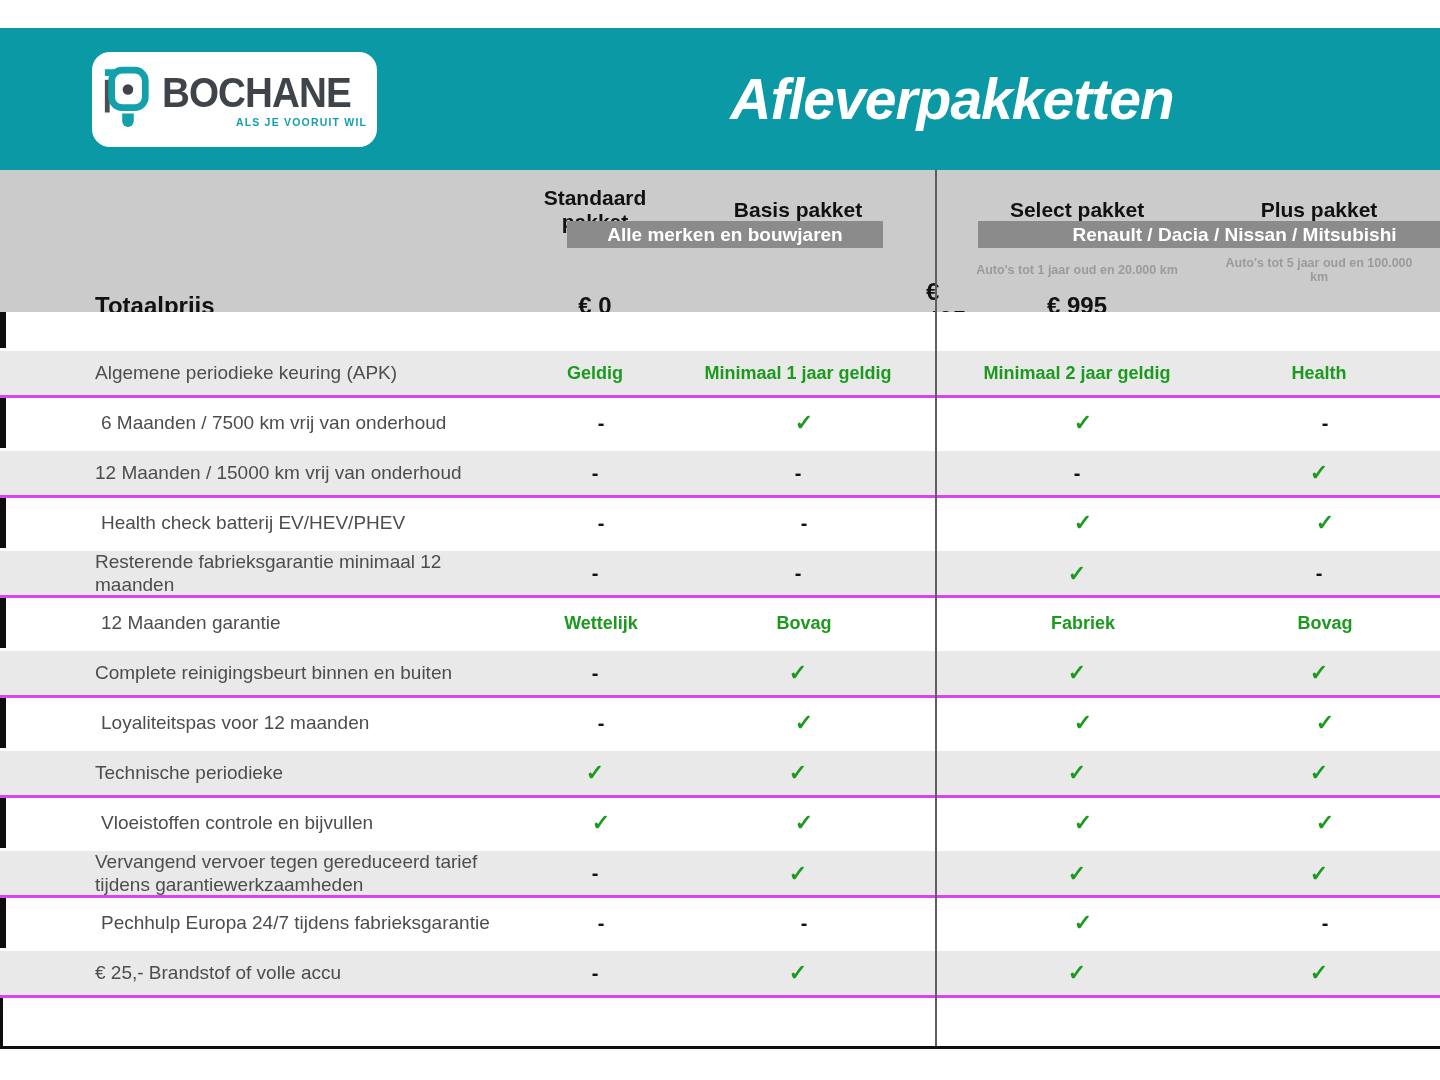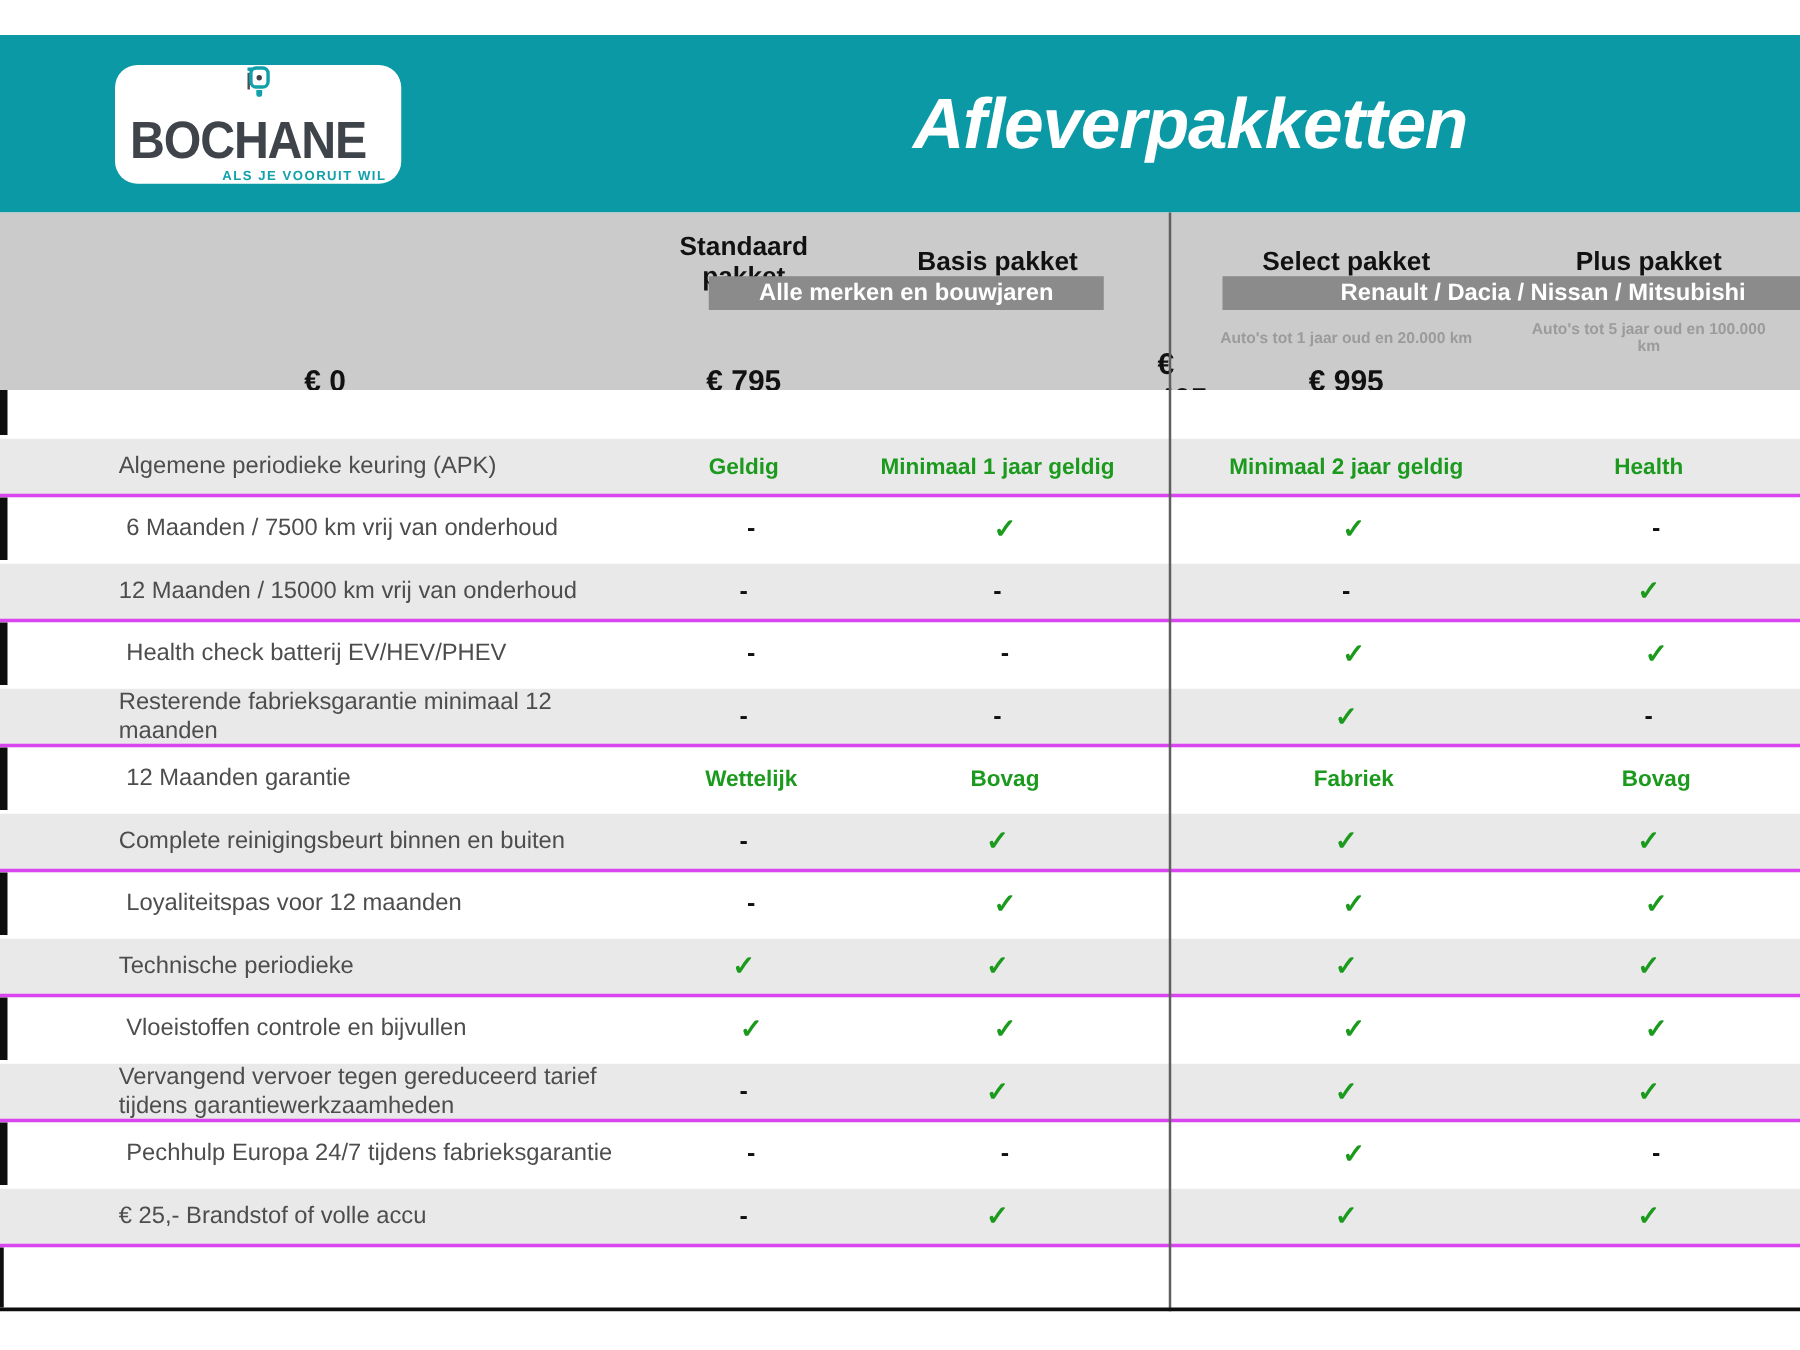--- a/index.html
+++ b/index.html
@@ -1,22 +1,22 @@
 <!DOCTYPE html>
 <html><head>
 <meta charset="utf-8">
 <style>
   html,body{margin:0;padding:0;background:#fff;}
   .page{position:relative;width:1440px;height:1080px;overflow:hidden;background:#fff;
         font-family:"Liberation Sans",sans-serif;}
 
   
   .teal-band{position:absolute;left:0;top:28px;width:1440px;height:142px;background:#0b99a5;}
-  .logo-box{position:absolute;left:92px;top:24px;width:229px;height:95px;background:#fff;
-            border-radius:18px;display:flex;align-items:center;justify-content:center;gap:10px;flex-direction:column;}
+  .logo-box{position:absolute;left:92px;top:24px;width:285px;height:95px;background:#fff;
+            border-radius:18px;display:flex;align-items:center;justify-content:center;gap:10px;}
   .logo-text{display:flex;flex-direction:column;align-items:flex-end;}
   .brand{font-size:42px;font-weight:bold;color:#3f444a;letter-spacing:-1px;line-height:1;
          transform:scaleX(.92);transform-origin:left center;}
   .tagline{font-size:10.5px;font-weight:bold;color:#12a0ab;letter-spacing:1.2px;margin-top:2px;text-align:center;}
   .page-title{position:absolute;left:952px;top:50%;transform:translate(-50%,-50%);
               font-size:57px;font-weight:bold;color:#ffffff;letter-spacing:-1px;white-space:nowrap;font-style:italic;}
 
   
   .grid{display:grid;grid-template-columns:520px 150px 256px 10px 282px 202px 20px;align-items:center;}
   .c{text-align:center;}
@@ -88,22 +88,22 @@
     <div class="grid notes-row">
       <div></div>
         <div></div>
         <div></div>
         <div></div>
       <div class="c note">Auto's tot 1 jaar oud en 20.000 km</div>
       <div class="c note">Auto's tot 5 jaar oud en 100.000 km</div>
       <div></div>
     </div>
     <div class="grid totals-row">
+      <div class="total-label">Totaalprijs</div>
       <div class="c price">€ 0</div>
-      <div class="c price">€ 795</div>
       <div></div>
       <div class="c price">€ 495</div>
       <div class="c price">€ 995</div>
       <div></div>
     </div>
   </div>
 
   <div class="rows">
     <div class="spacer-top"></div>
 

